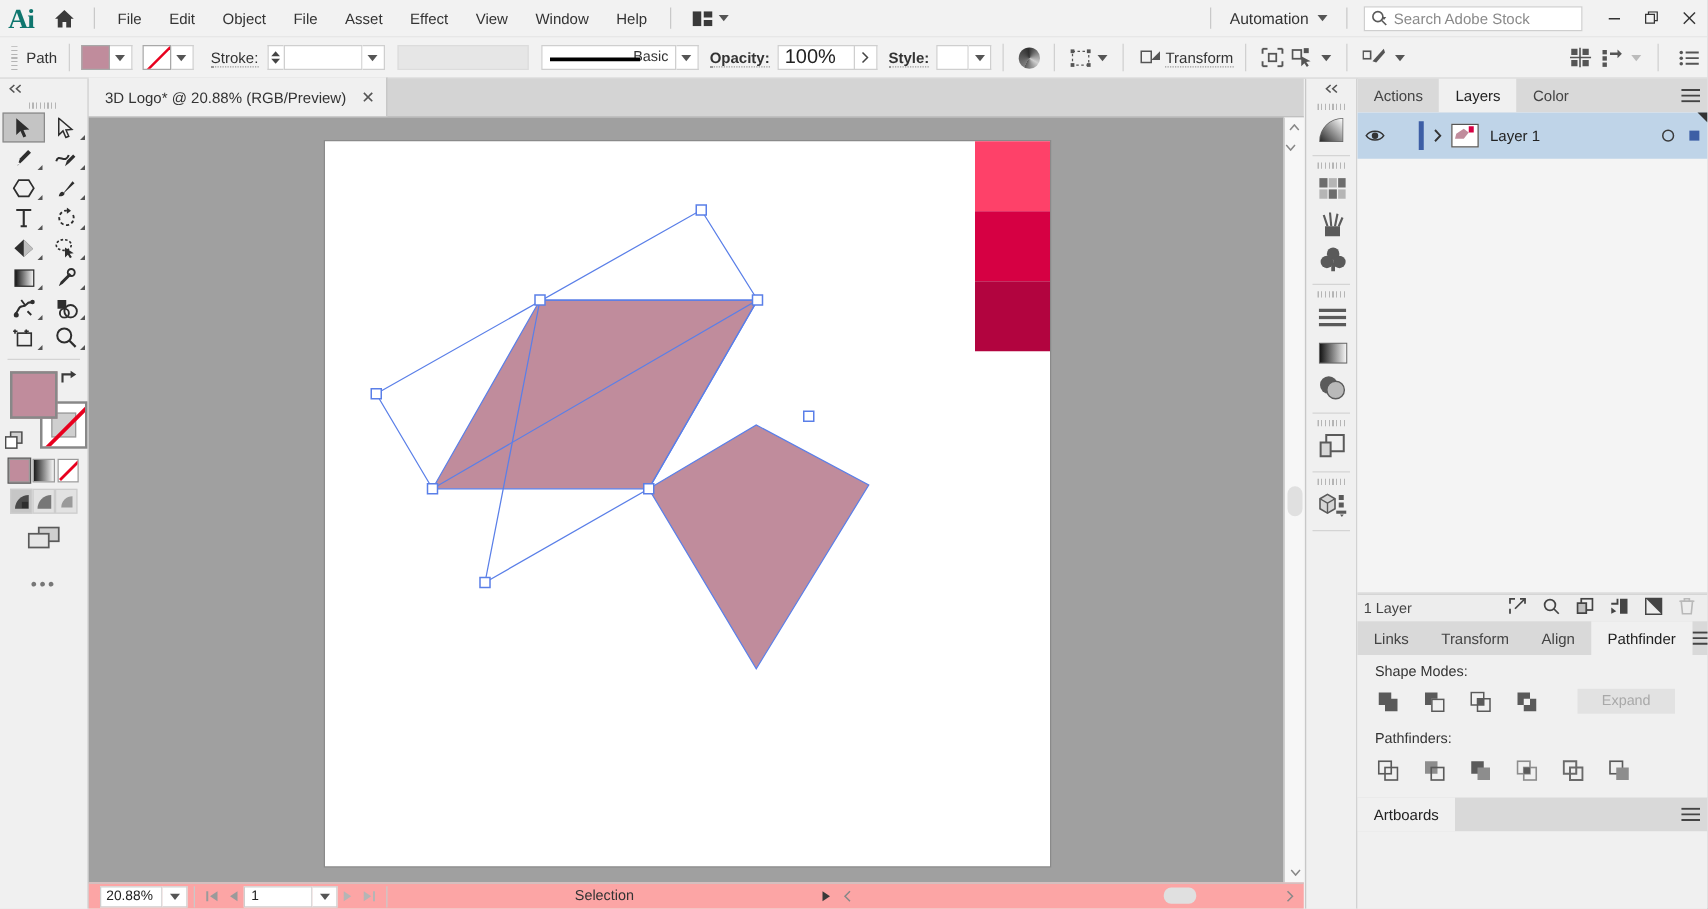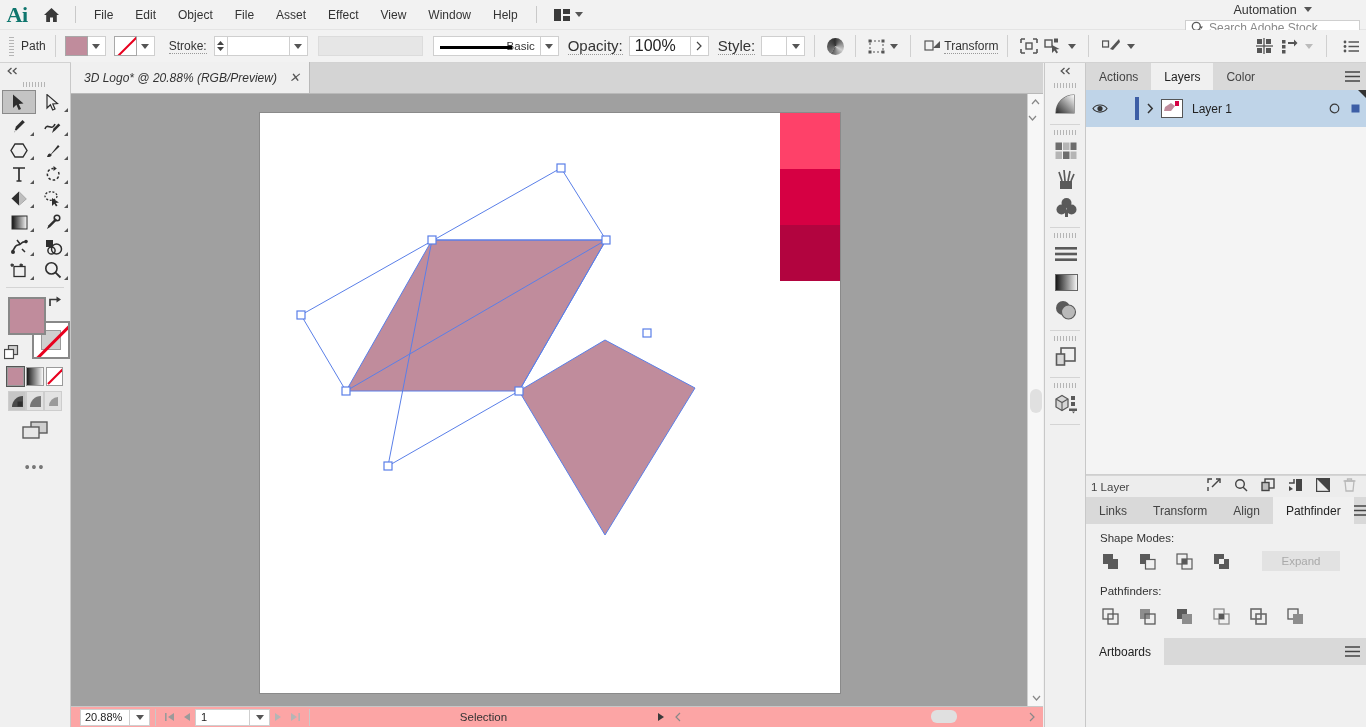--- a/index.html
+++ b/index.html
@@ -26,21 +26,21 @@
     color: #0f766e; letter-spacing: -0.5px;
   }
   .home-btn { width: 34px; height: 30px; display: flex; align-items: center; justify-content: center; }
   .vsep { width: 1px; height: 17px; background: #c9c9c9; margin: 0 7px; }
   .menu-items { display: flex; align-items: center; }
   .menu-item {
     padding: 4px 11px; font-size: 12px; color: #333; cursor: default; white-space: nowrap;
   }
   .arrange-btn { display: flex; align-items: center; gap: 5px; padding: 3px 6px; margin-left:4px;}
   .chev { width:0;height:0;border-left:4px solid transparent;border-right:4px solid transparent;border-top:5px solid #555; }
-  .menubar-right { margin-left: auto; display: flex; align-items: center; height: 30px; flex-direction: column; }
+  .menubar-right { margin-left: auto; display: flex; align-items: center; height: 30px; }
   .automation { display:flex; align-items:center; gap:7px; padding: 3px 8px; font-size: 12.5px; color:#333; }
   .stock-search {
     width: 175px; height: 20px; background: #fff; border: 1px solid #cfcfcf;
     display: flex; align-items: center; padding: 0 5px; gap: 5px; margin: 0 6px;
   }
   .stock-search span { font-size: 12px; color: #8a8a8a; }
   .wincontrols { display: flex; align-items: stretch; height: 30px; margin-left: 4px; }
   .wbtn { width: 30px; display:flex; align-items:center; justify-content:center; }
 
   
@@ -56,21 +56,21 @@
   .swatch-box { width: 23px; height: 20px; border: 1px solid #a8a8a8; background: #c08c9c; }
   .mini-chev { width:18px;height:20px;border:1px solid #cfcfcf;border-left:none;background:#fff;display:flex;align-items:center;justify-content:center;}
   .none-box { width:23px;height:20px;border:1px solid #a8a8a8;background:#fff;position:relative;overflow:hidden; }
   .none-box::after{content:'';position:absolute;left:-3px;top:9px;width:30px;height:2px;background:#e8001e;transform:rotate(-45deg);}
   .stroke-lbl { font-size:12px;color:#333;border-bottom:1px dotted #999; margin-right:7px;}
   .spinner { width:13px;height:20px;border:1px solid #cfcfcf;border-right:none;background:#fff;display:flex;flex-direction:column;align-items:center;justify-content:center;gap:2px;}
   .field { height:20px;border:1px solid #cfcfcf;background:#fff;display:flex;align-items:center;padding:0 5px;font-size:16px;color:#222;}
   .field.disabled { background:#e6e6e6; border-color:#dcdcdc; color:#aaa; }
   .stroke-profile { width:108px;height:20px;border:1px solid #cfcfcf;background:#fff;display:flex;align-items:center;justify-content:flex-end;padding-right:5px;position:relative;font-size:11.5px;}
   .stroke-profile .line { position:absolute;left:6px;top:9px;width:72px;height:3px;background:#000; }
-  .opacity-lbl,.style-lbl { font-size:15px;color:#333;border-bottom:1px dotted #999;margin-right:6px;}
+  .opacity-lbl,.style-lbl { font-size:12px;color:#333;border-bottom:1px dotted #999;margin-right:6px;font-weight:bold;}
   .transform-lbl{font-size:12px;color:#333;border-bottom:1px dotted #999;}
   .grad-ball { width:17px;height:17px;border-radius:50%;
      background: conic-gradient(from 210deg,#7e7e7e,#2f2f2f 40%,#8d8d8d 60%,#cfcfcf 75%,#5a5a5a); }
   .icn { display:flex;align-items:center;justify-content:center; }
 
   
   .toolbar {
     position: absolute; top: 63px; left: 0; width: 71px; height: 664px;
     background: #f0f0f0; border-right: 1px solid #c8c8c8;
   }
@@ -96,21 +96,21 @@
   .fs-mode.sel { outline:1px solid #555; }
   .draw-modes { display:flex; gap:0px; padding:5px 8px 0 8px; }
   .dm { width:20px;height:20px;display:flex;align-items:center;justify-content:center;background:#e2e2e2;border:1px solid #cdcdcd;}
   .dm.sel{background:#c6c6c6;}
   .scr-mode { display:flex;align-items:center;justify-content:center;padding-top:10px; }
   .tb-dots { text-align:center; padding-top:18px; color:#777; letter-spacing:2px; font-size:14px; }
 
   
   .tabbar {
     position: absolute; top: 63px; left: 71px; width: 972px; height: 31px;
-    background: #d4d4d4; border-bottom: 1px solid #b9b9b9; display:flex; align-items:flex-end;font-style:italic;
+    background: #d4d4d4; border-bottom: 1px solid #b9b9b9; display:flex; align-items:flex-end;
   }
   .doctab {
     height: 31px; background:#f0f0f0; display:flex; align-items:center;
     padding: 0 9px 0 13px; gap: 12px; font-size: 12px; color:#333;
     border-right: 1px solid #b9b9b9;
   }
   .tab-close { color:#555; font-size:13px; }
 
   
   .canvas {

